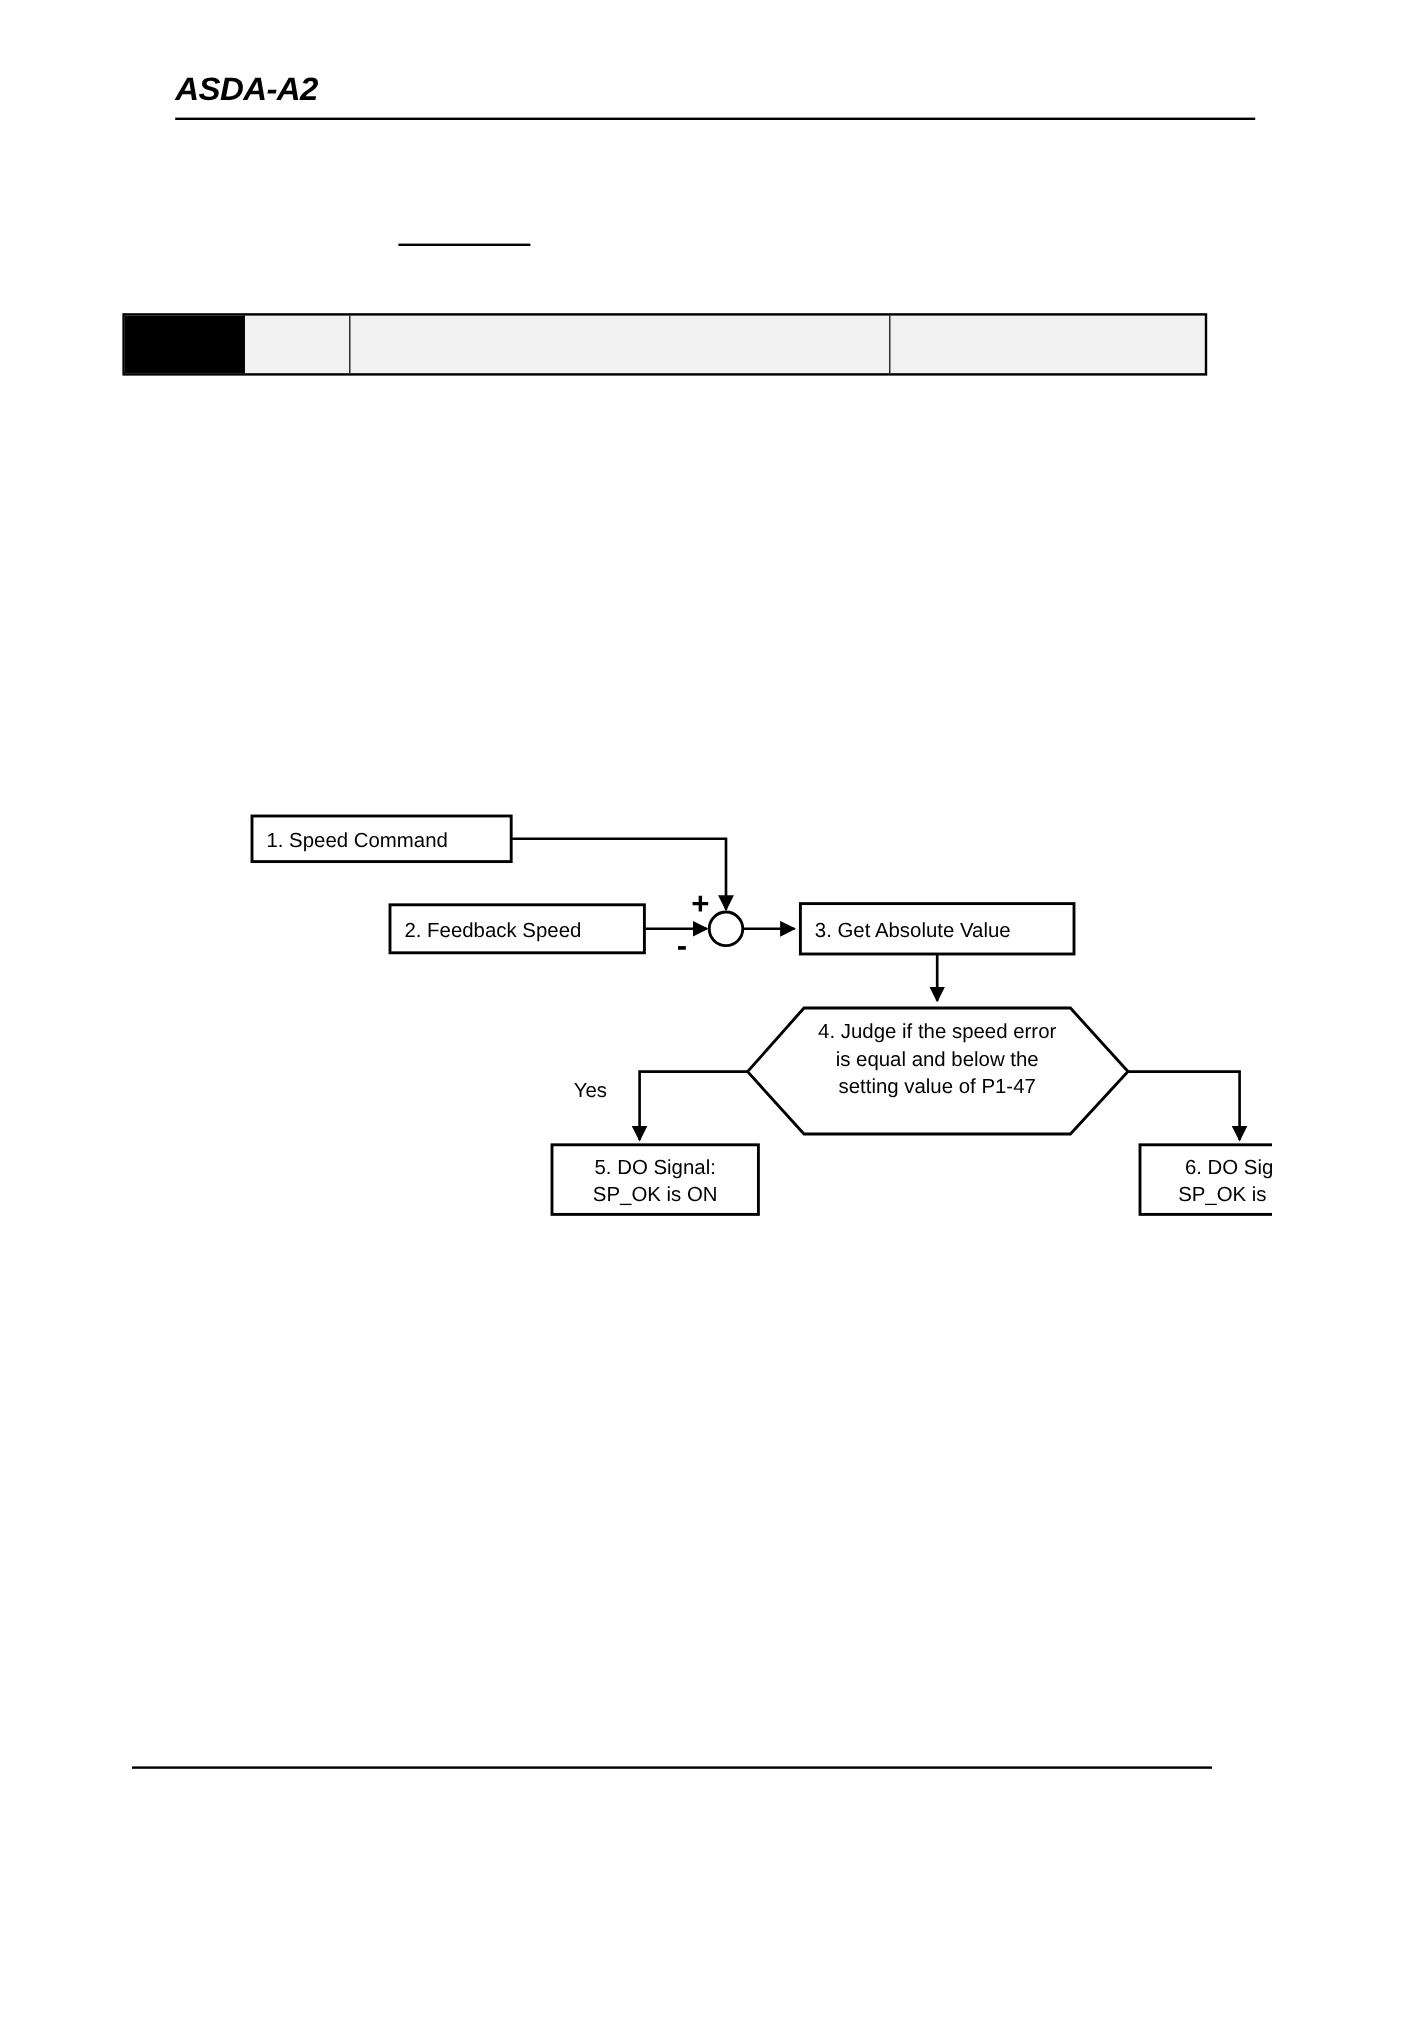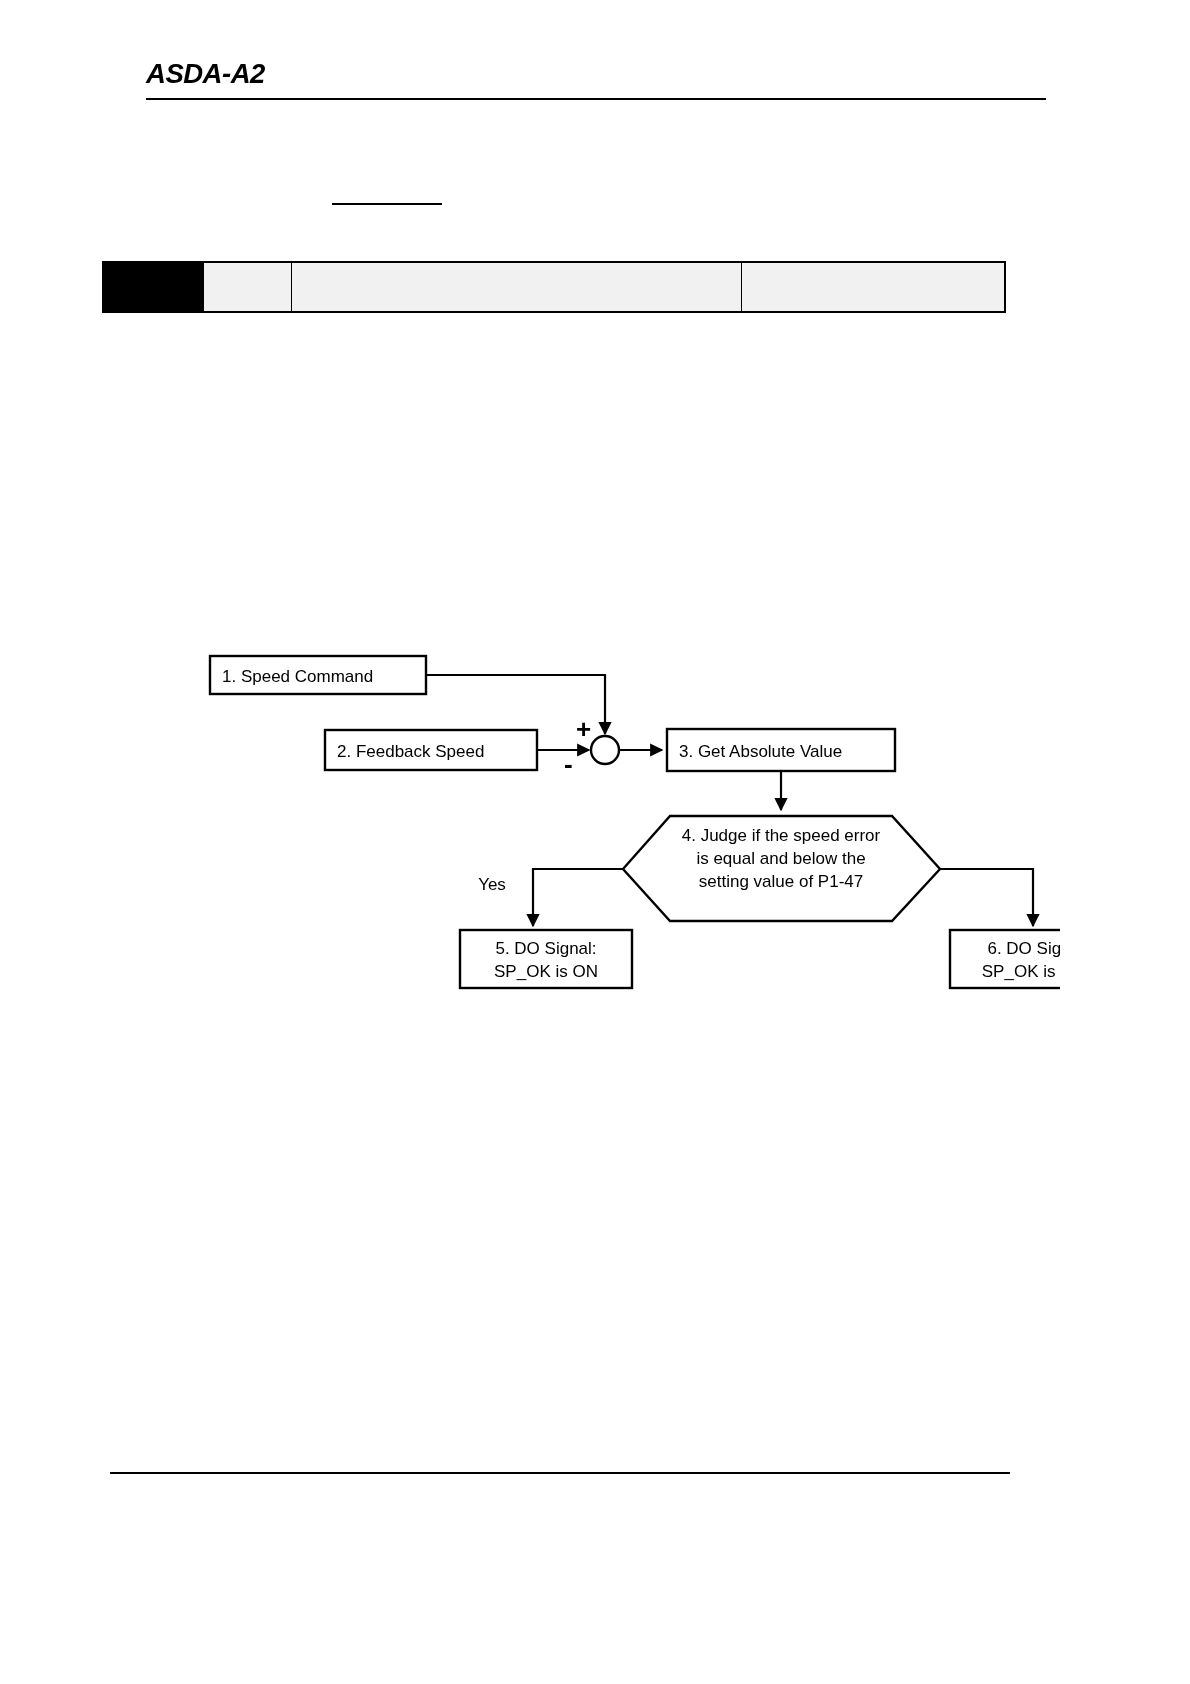--- a/index.html
+++ b/index.html
@@ -91,21 +91,21 @@
     color: #000000;
   }
   .cell-name   { width: 88px; }
   .cell-desc   { width: 450px; }
   .cell-value  { flex: 1 1 auto; }
 
   
   .flowchart {
     position: absolute;
     left: 180px;
-    top: 630px;
+    top: 654px;
     width: 880px;
     height: 380px;
     text-align: center;
   }
   .flowchart svg {
     display: block;
     width: 880px;
     height: 380px;
   }
   .fc-box-text {

